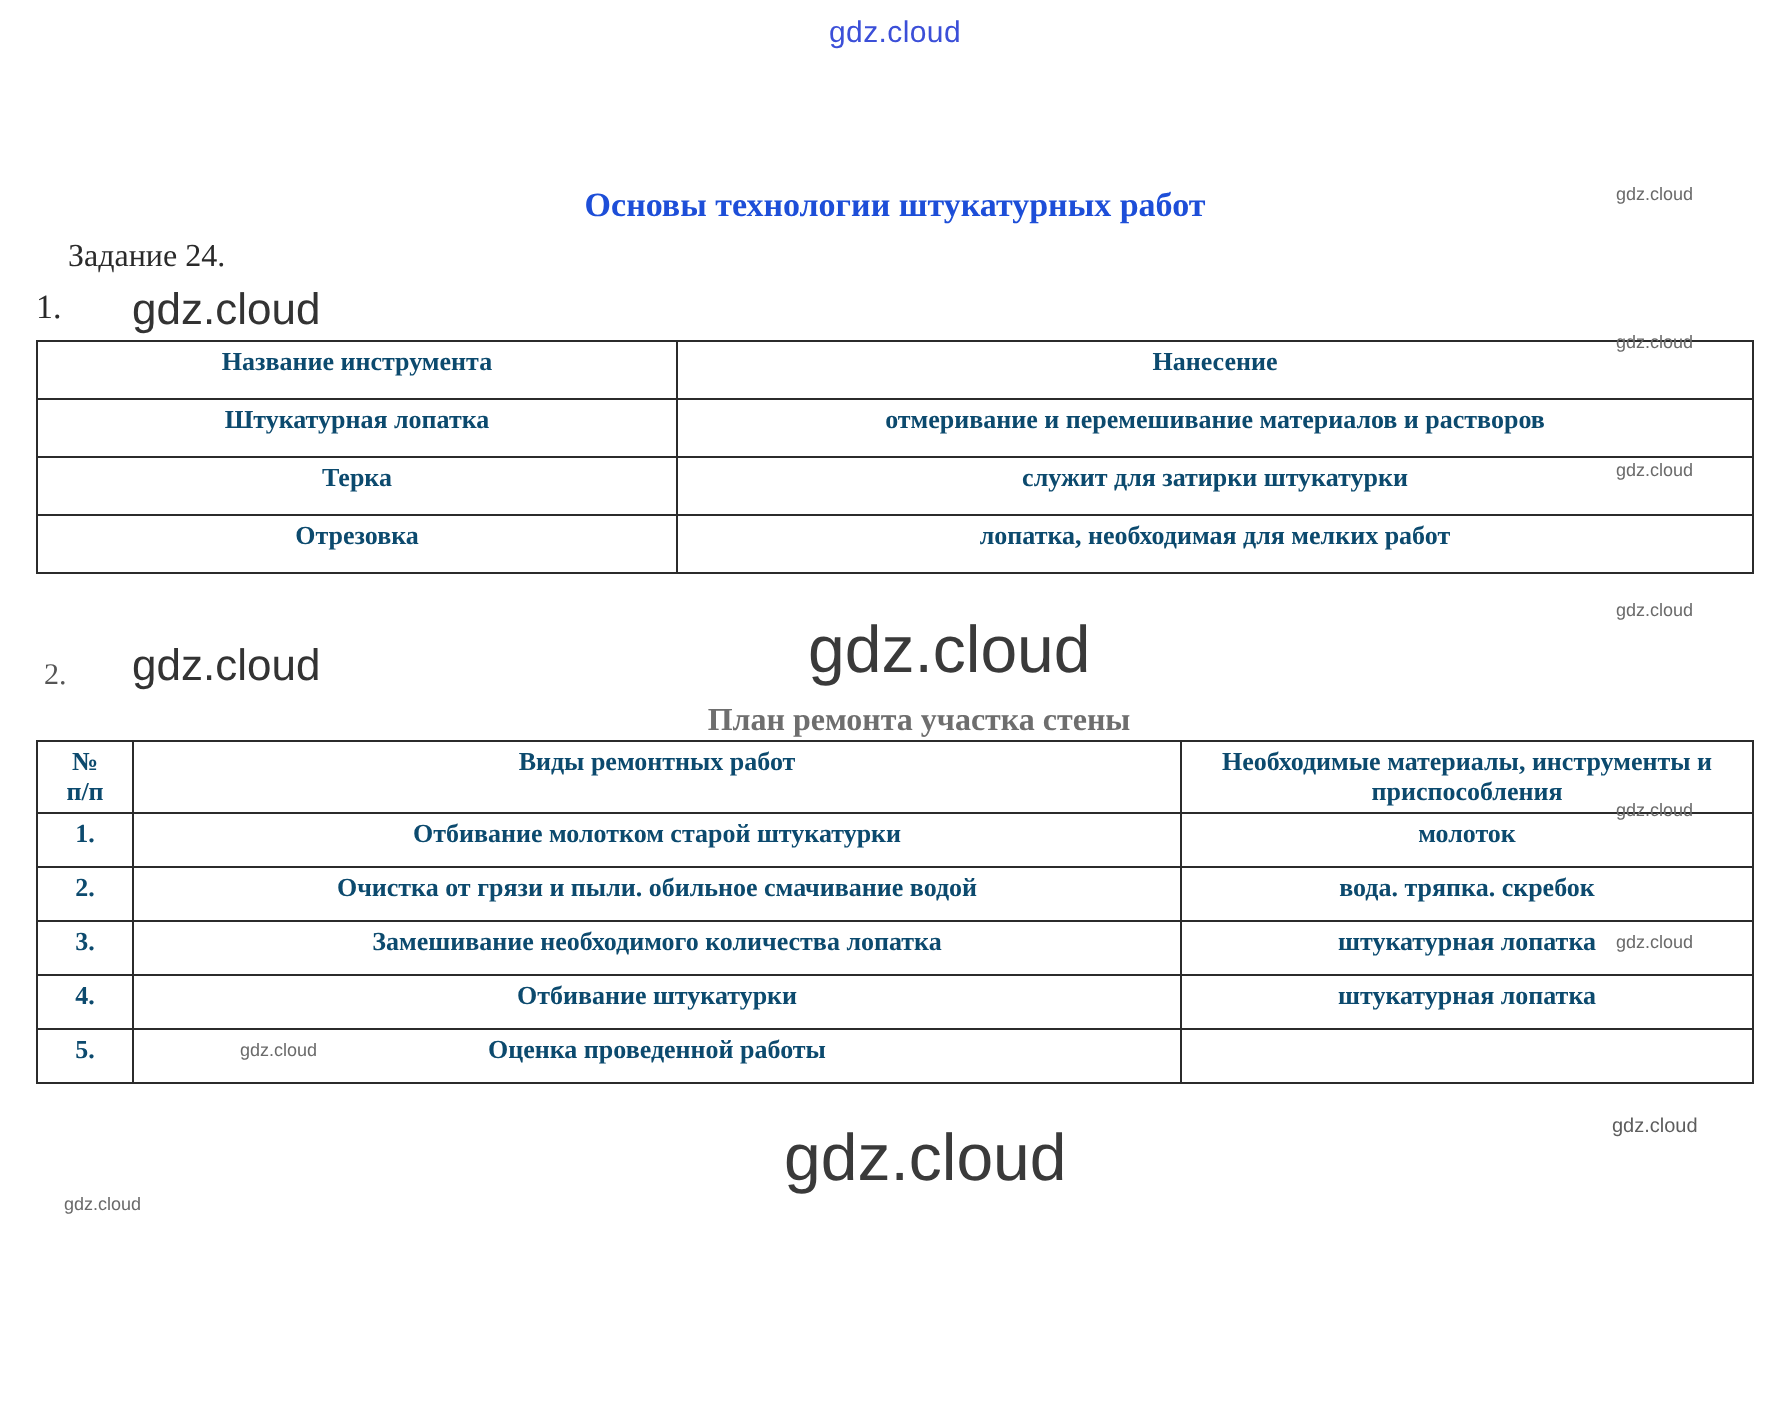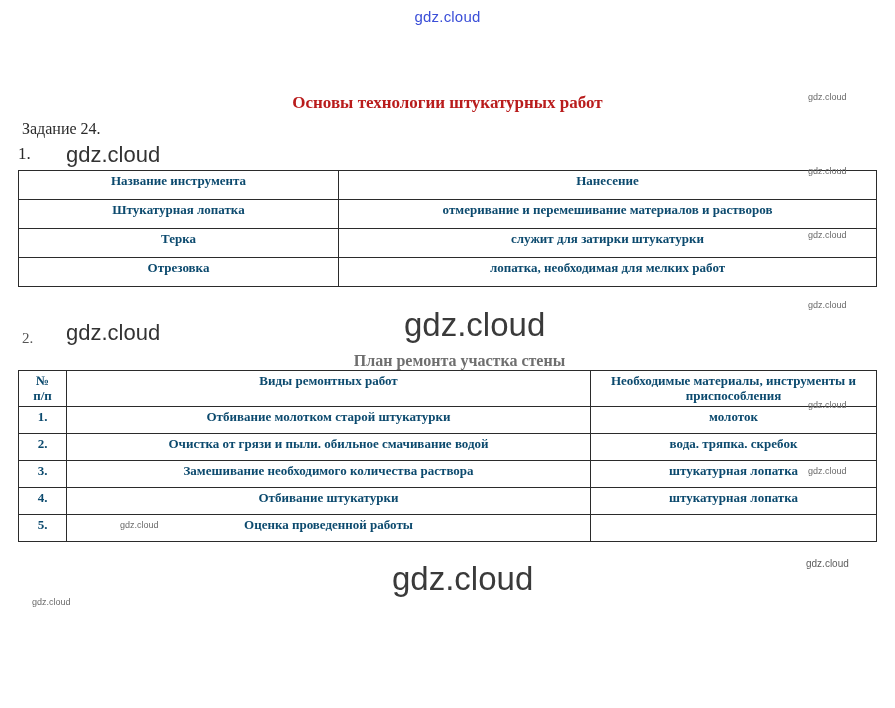--- a/index.html
+++ b/index.html
@@ -36,27 +36,27 @@
   }
 
   .doc-title {
     position: absolute;
     top: 93px;
     left: 0;
     width: 895px;
     text-align: center;
     font-weight: bold;
     font-size: 17px;
-    color: #b91c1c;
+    color: #1d4ed8;
   }
 
   .task-label {
     position: absolute;
     top: 120px;
-    left: 22px;
+    left: 34px;
     font-size: 16px;
     color: #2a2a2a;
   }
 
   .item-num-1 {
     position: absolute;
     top: 144px;
     left: 18px;
     font-size: 17px;
     color: #2a2a2a;
@@ -206,21 +206,21 @@
         <td>Отбивание молотком старой штукатурки</td>
         <td>молоток</td>
       </tr>
       <tr>
         <td>2.</td>
         <td>Очистка от грязи и пыли. обильное смачивание водой</td>
         <td>вода. тряпка. скребок</td>
       </tr>
       <tr>
         <td>3.</td>
-        <td>Замешивание необходимого количества раствора</td>
+        <td>Замешивание необходимого количества лопатка</td>
         <td>штукатурная лопатка</td>
       </tr>
       <tr>
         <td>4.</td>
         <td>Отбивание штукатурки</td>
         <td>штукатурная лопатка</td>
       </tr>
       <tr>
         <td>5.</td>
         <td>Оценка проведенной работы</td>

